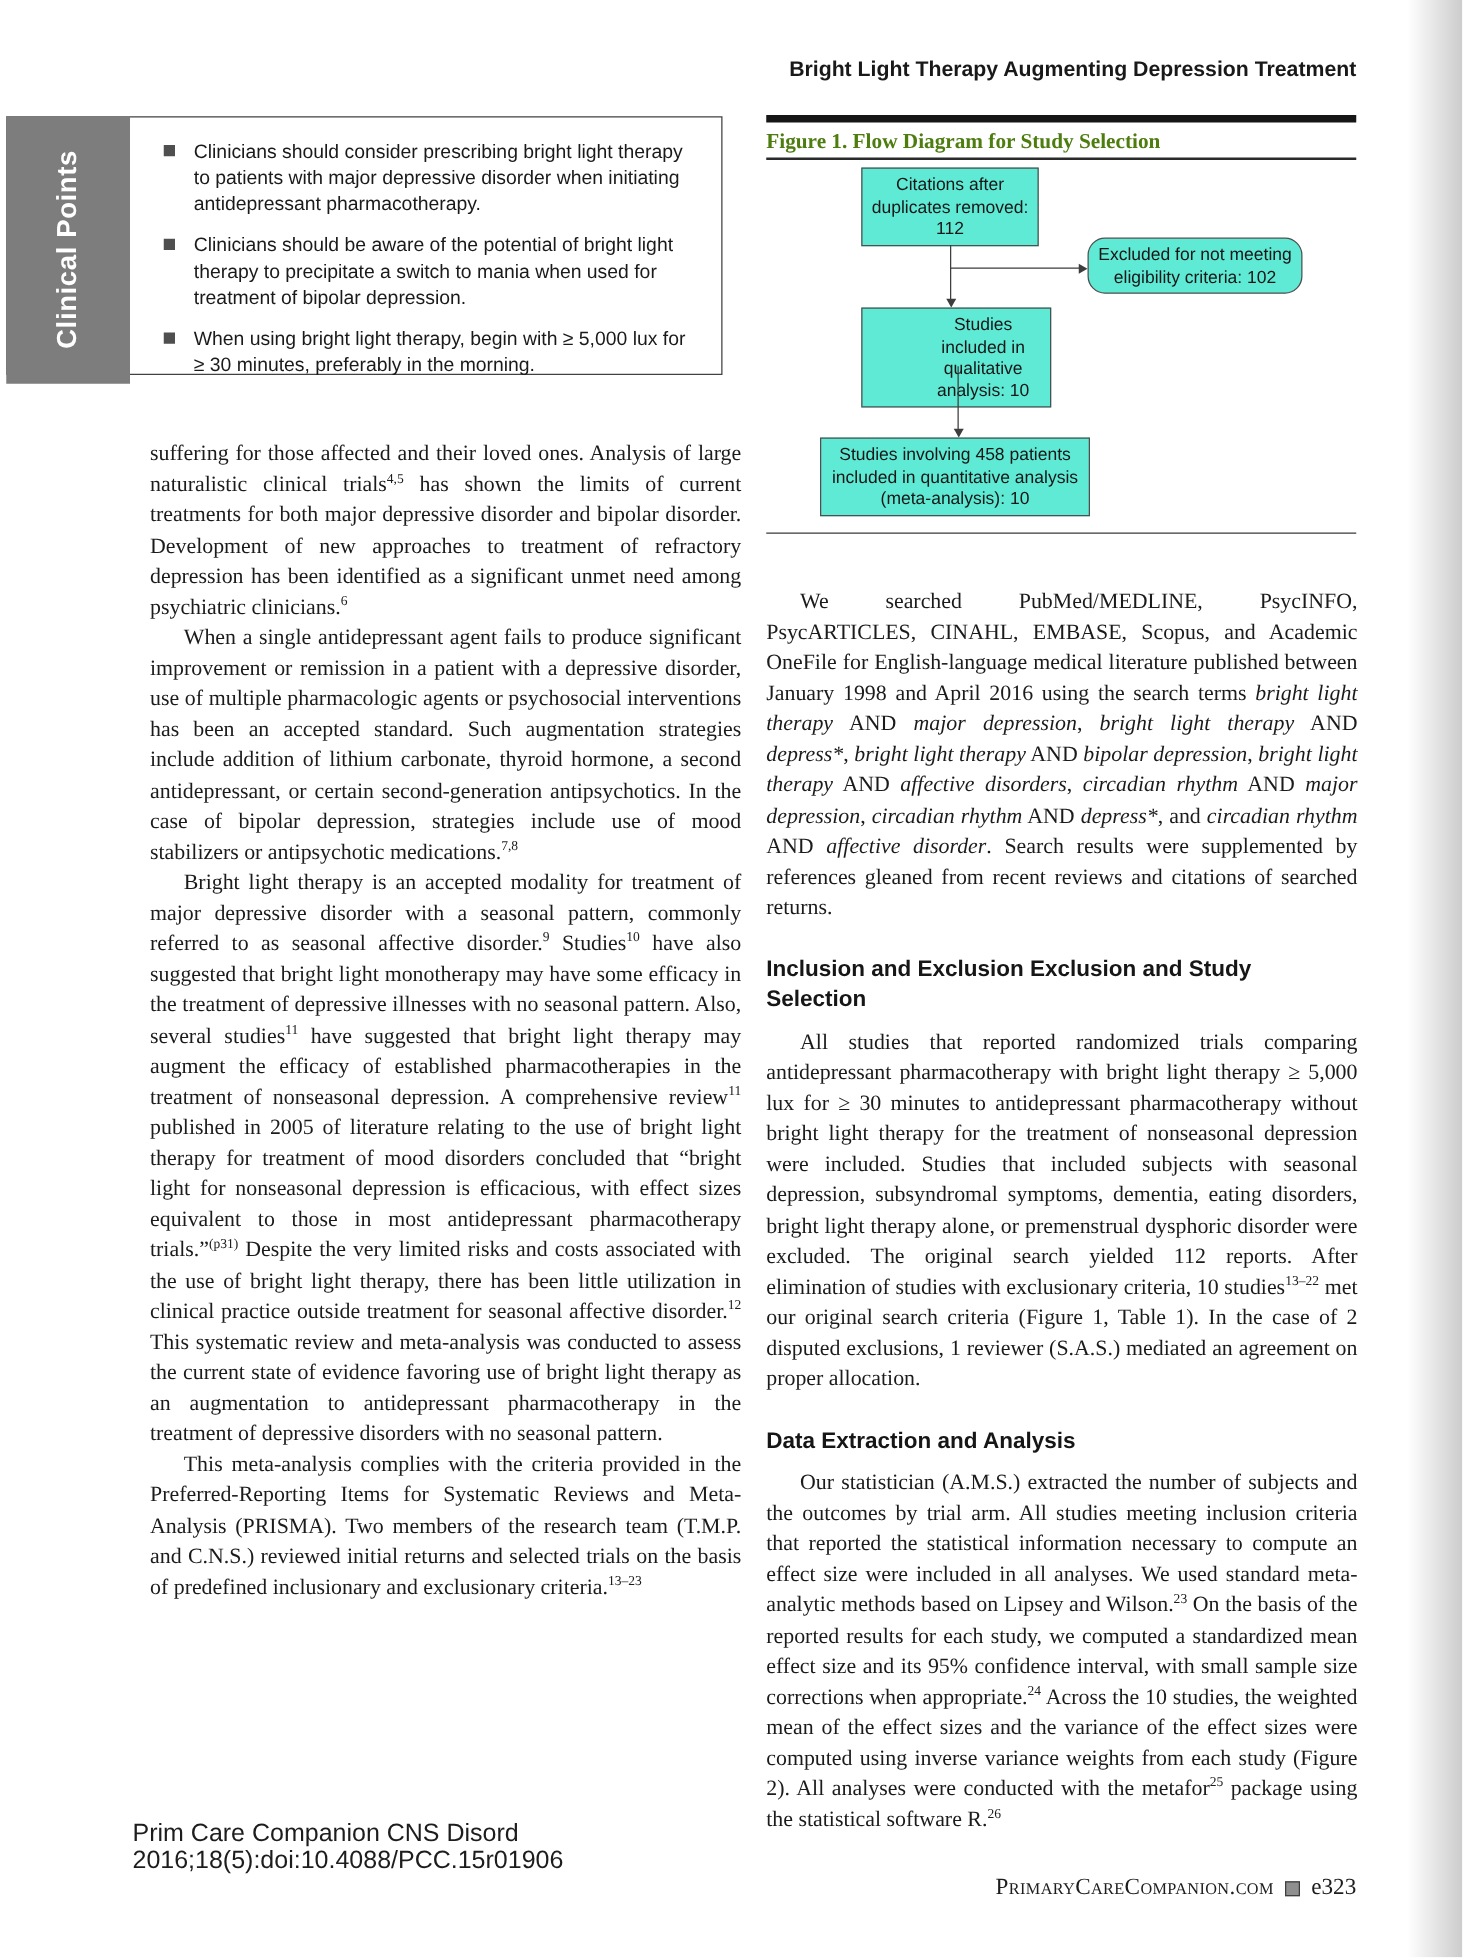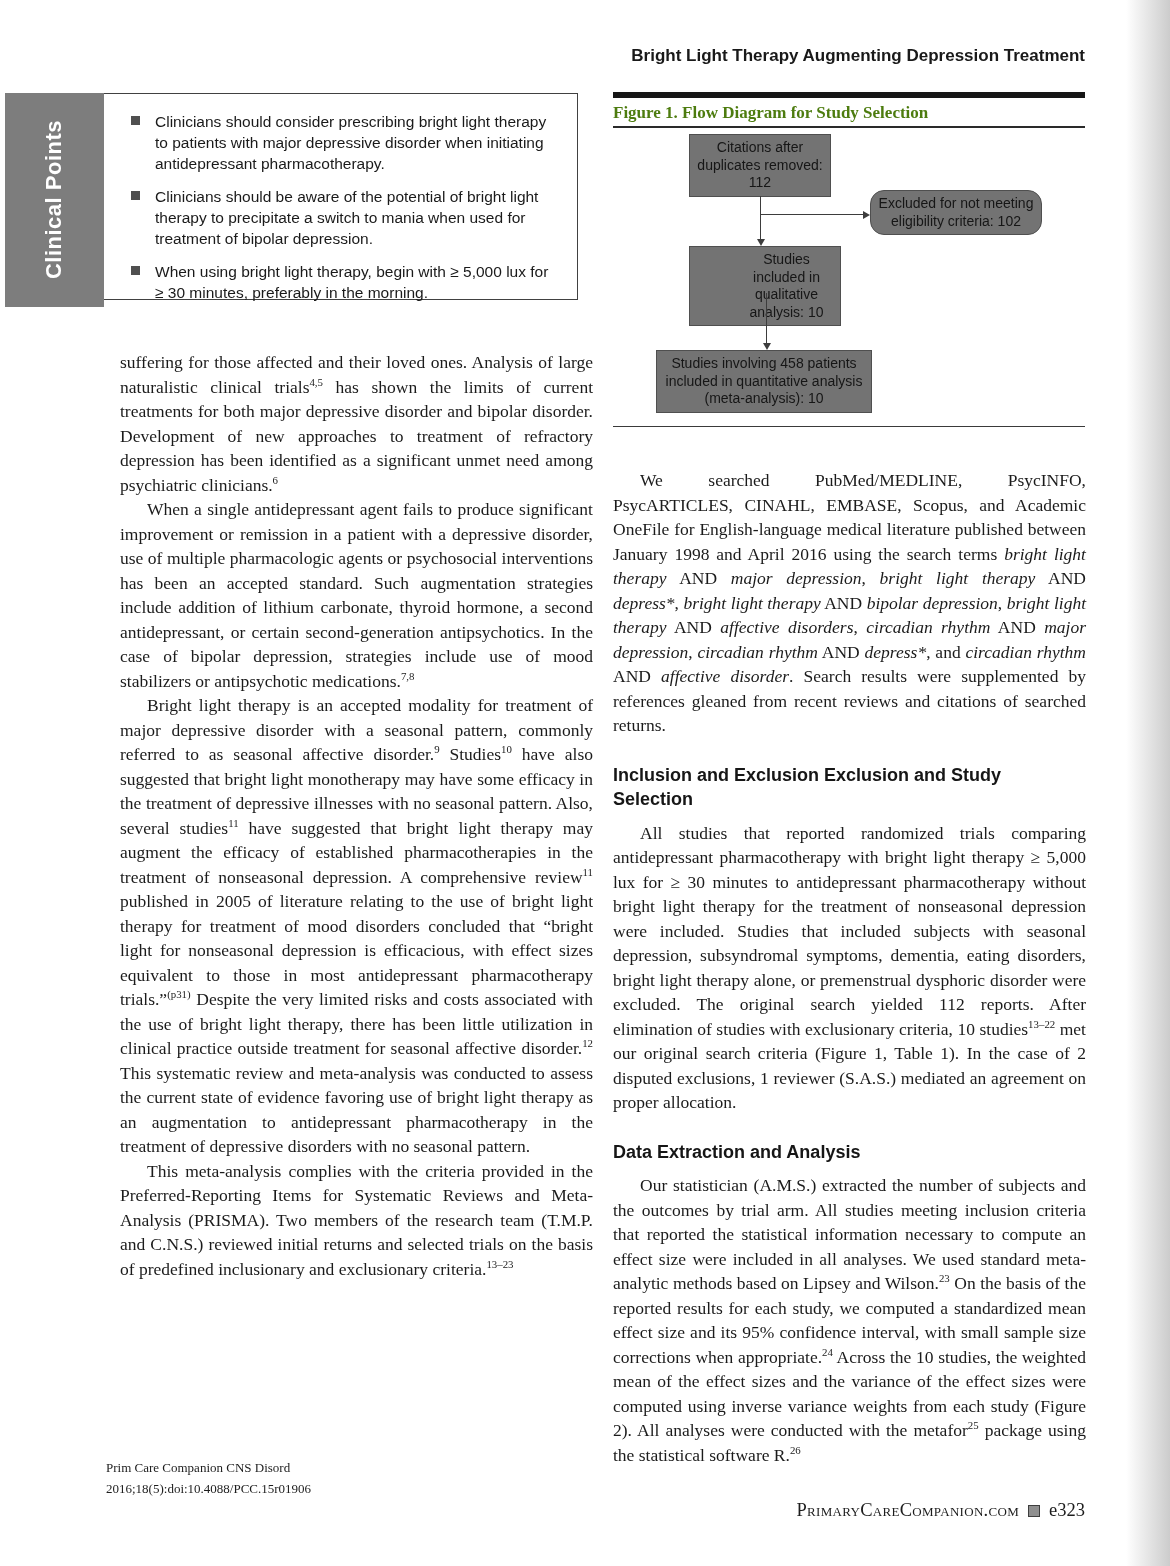--- a/index.html
+++ b/index.html
@@ -20,21 +20,21 @@
   .cp-item{display:flex;gap:15px;margin-bottom:12px;font-family:"Liberation Sans",sans-serif;
         font-size:15.5px;line-height:21px;color:#1a1a1a;}
   .cp-item::before{content:"";flex:none;width:9px;height:9px;background:#4f4f4f;margin-top:5px;}
   
   .figure{position:absolute;left:613px;top:92px;width:472px;height:340px;}
   .fig-topbar{position:absolute;left:0;top:0;width:100%;height:6px;background:#161616;}
   .fig-title{position:absolute;left:0;top:11px;font-family:Liberation Serif, serif;
         font-weight:bold;font-size:17px;color:#4d7c0f;}
   .fig-rule-top{position:absolute;left:0;top:34px;width:100%;height:1.5px;background:#2a2a2a;}
   .fig-rule-bottom{position:absolute;left:0;top:334px;width:100%;height:1.2px;background:#3a3a3a;}
-  .flow-box{position:absolute;border:1.3px solid #4f4f4f;background:#737373;box-sizing:border-box;
+  .flow-box{position:absolute;border:1.3px solid #4f4f4f;background:#5eead4;box-sizing:border-box;
         font-family:"Liberation Sans",sans-serif;font-size:14px;line-height:17.5px;color:#161616;
         text-align:center;padding:4px 5px;}
   .fb-a{left:76px;top:42px;width:142px;}
   .fb-x{left:257px;top:98px;width:172px;border-radius:14px;}
   .fb-b{left:76px;top:154px;width:152px;padding-left:48px;}
   .fb-c{left:43px;top:258px;width:216px;}
   .conn{position:absolute;background:#3d3d3d;}
   .v1{left:147px;top:104px;width:1.4px;height:46px;}
   .h1{left:147px;top:122px;width:104px;height:1.4px;}
   .v2{left:153px;top:201px;width:1.4px;height:51px;}
@@ -51,22 +51,22 @@
   .col p{margin:0;}
   .indent{text-indent:27px;}
   .sup{font-size:0.62em;vertical-align:super;line-height:0;}
   .it{font-style:italic;}
   .sec-head{font-family:"Liberation Sans",sans-serif;font-weight:bold;font-size:18px;
         color:#161616;text-align:left;margin:0;}
   .mt{margin-top:25px !important;}
   .mb{margin-bottom:9px !important;}
   .methods-head{margin-top:27px !important;margin-bottom:30px !important;}
   
-  .footer-left{position:absolute;left:106px;top:1457px;font-family:Liberation Serif, serif;
-        font-size:13px;line-height:21px;color:#1d1d1d;}
+  .footer-left{position:absolute;left:106px;top:1457px;font-family:Liberation Sans, sans-serif;
+        font-size:20px;line-height:21px;color:#1d1d1d;}
   .footer-right{position:absolute;right:85px;top:1500px;display:flex;align-items:center;gap:9px;
         font-size:18.5px;color:#1d1d1d;}
   .fr-site{font-variant:small-caps;letter-spacing:.3px;}
   .fr-square{display:inline-block;width:10px;height:10px;background:#8f8f8f;border:1.7px solid #3e3e3e;}
 </style>
 </head>
 <body>
 
 <div class="page">
 

